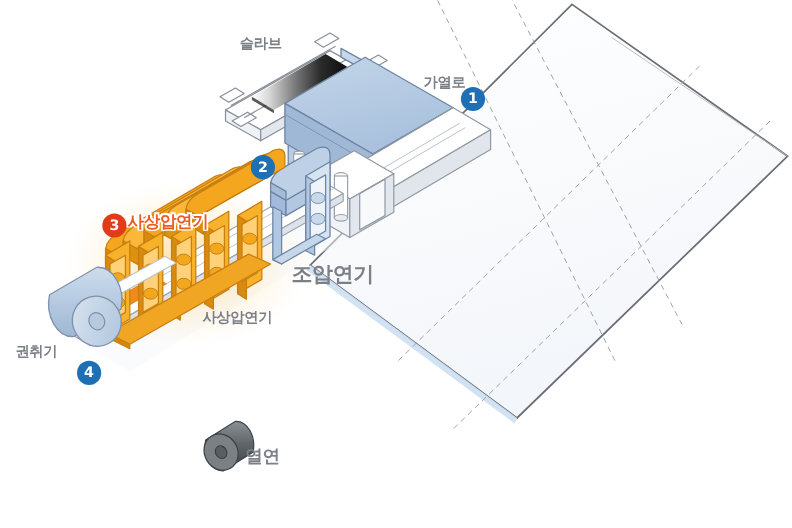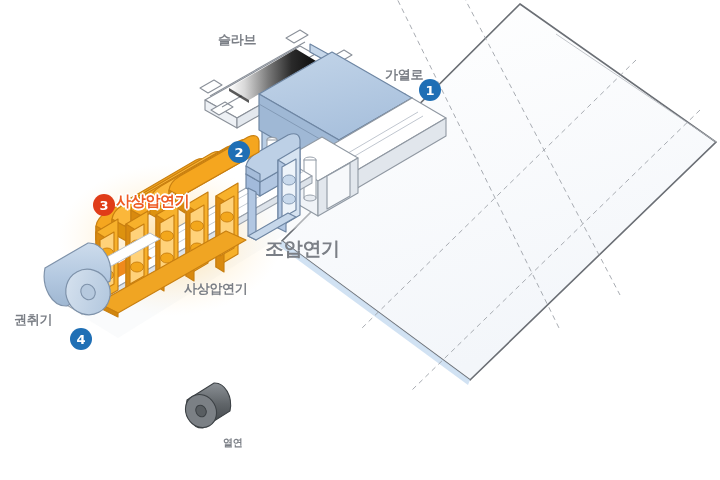--- a/index.html
+++ b/index.html
@@ -17,21 +17,21 @@
     font-weight:700;
     color:#7b7f86;
     white-space:nowrap;
     letter-spacing:-0.3px;
   }
   .lbl-slab{left:218px;top:31px;font-size:13px;}
   .lbl-furnace{left:385px;top:42px;font-size:13px;margin-top:24px;}
   .lbl-rough{left:265px;top:236px;font-size:19px;}
   .lbl-finish{left:184px;top:280px;font-size:13px;}
   .lbl-coiler{left:14px;top:311px;font-size:13px;}
-  .lbl-hotcoil{left:223px;top:436px;font-size:10px;}
+  .lbl-hotcoil{left:223px;top:405px;font-size:16px;}
 
   .lbl-finishproc{
     position:absolute;left:116px;top:192px;
     font-size:15px;font-weight:700;color:#ef5a22;
     letter-spacing:-0.3px;white-space:nowrap;
     text-shadow:
       -1.4px -1.4px 0 #fff, 1.4px -1.4px 0 #fff,
       -1.4px  1.4px 0 #fff, 1.4px  1.4px 0 #fff,
        0 -1.6px 0 #fff, 0 1.6px 0 #fff,
       -1.6px 0 0 #fff, 1.6px 0 0 #fff;

